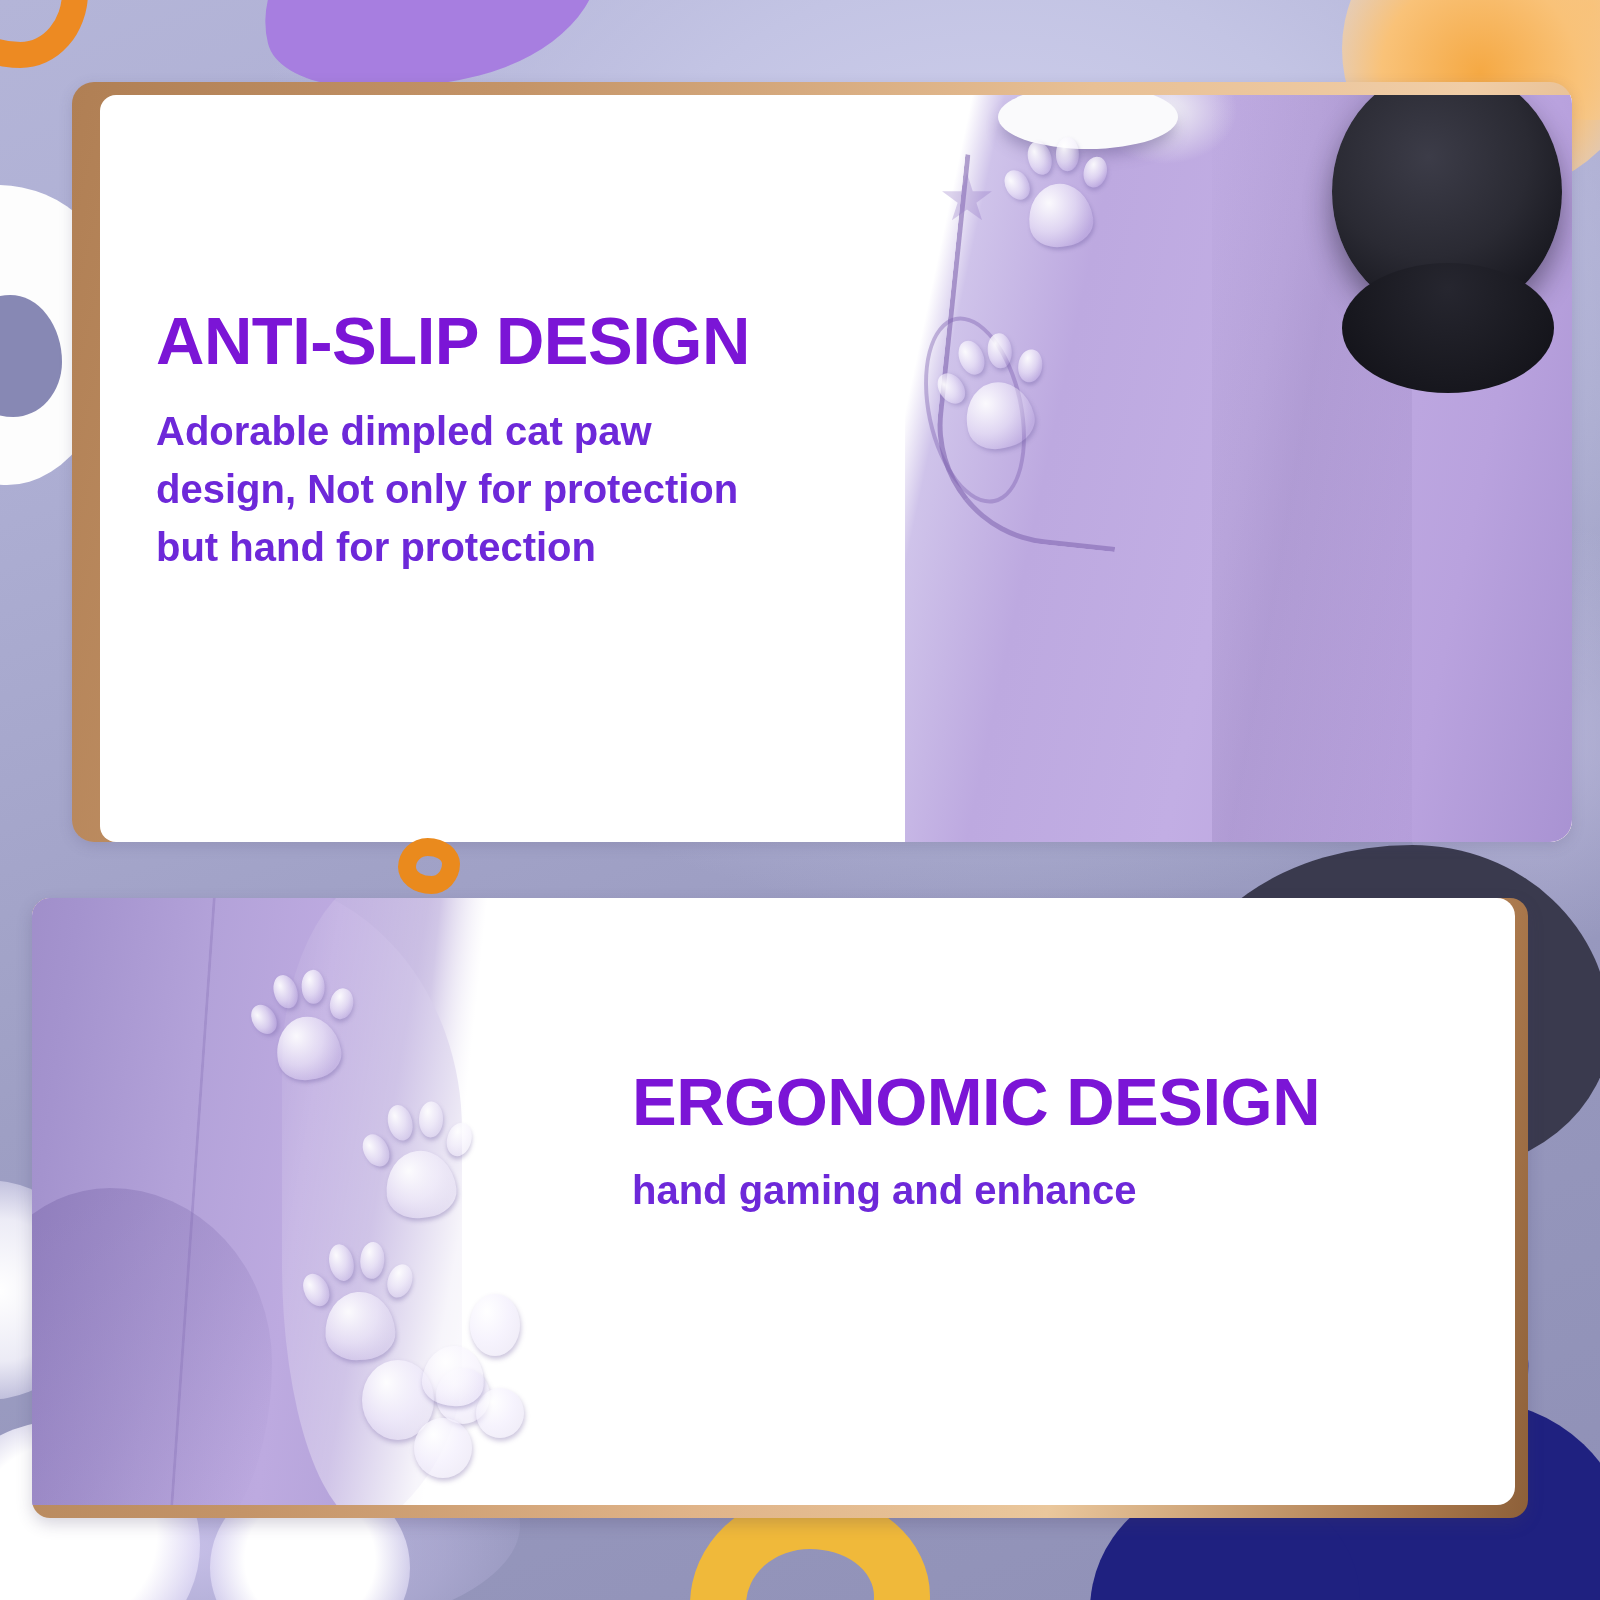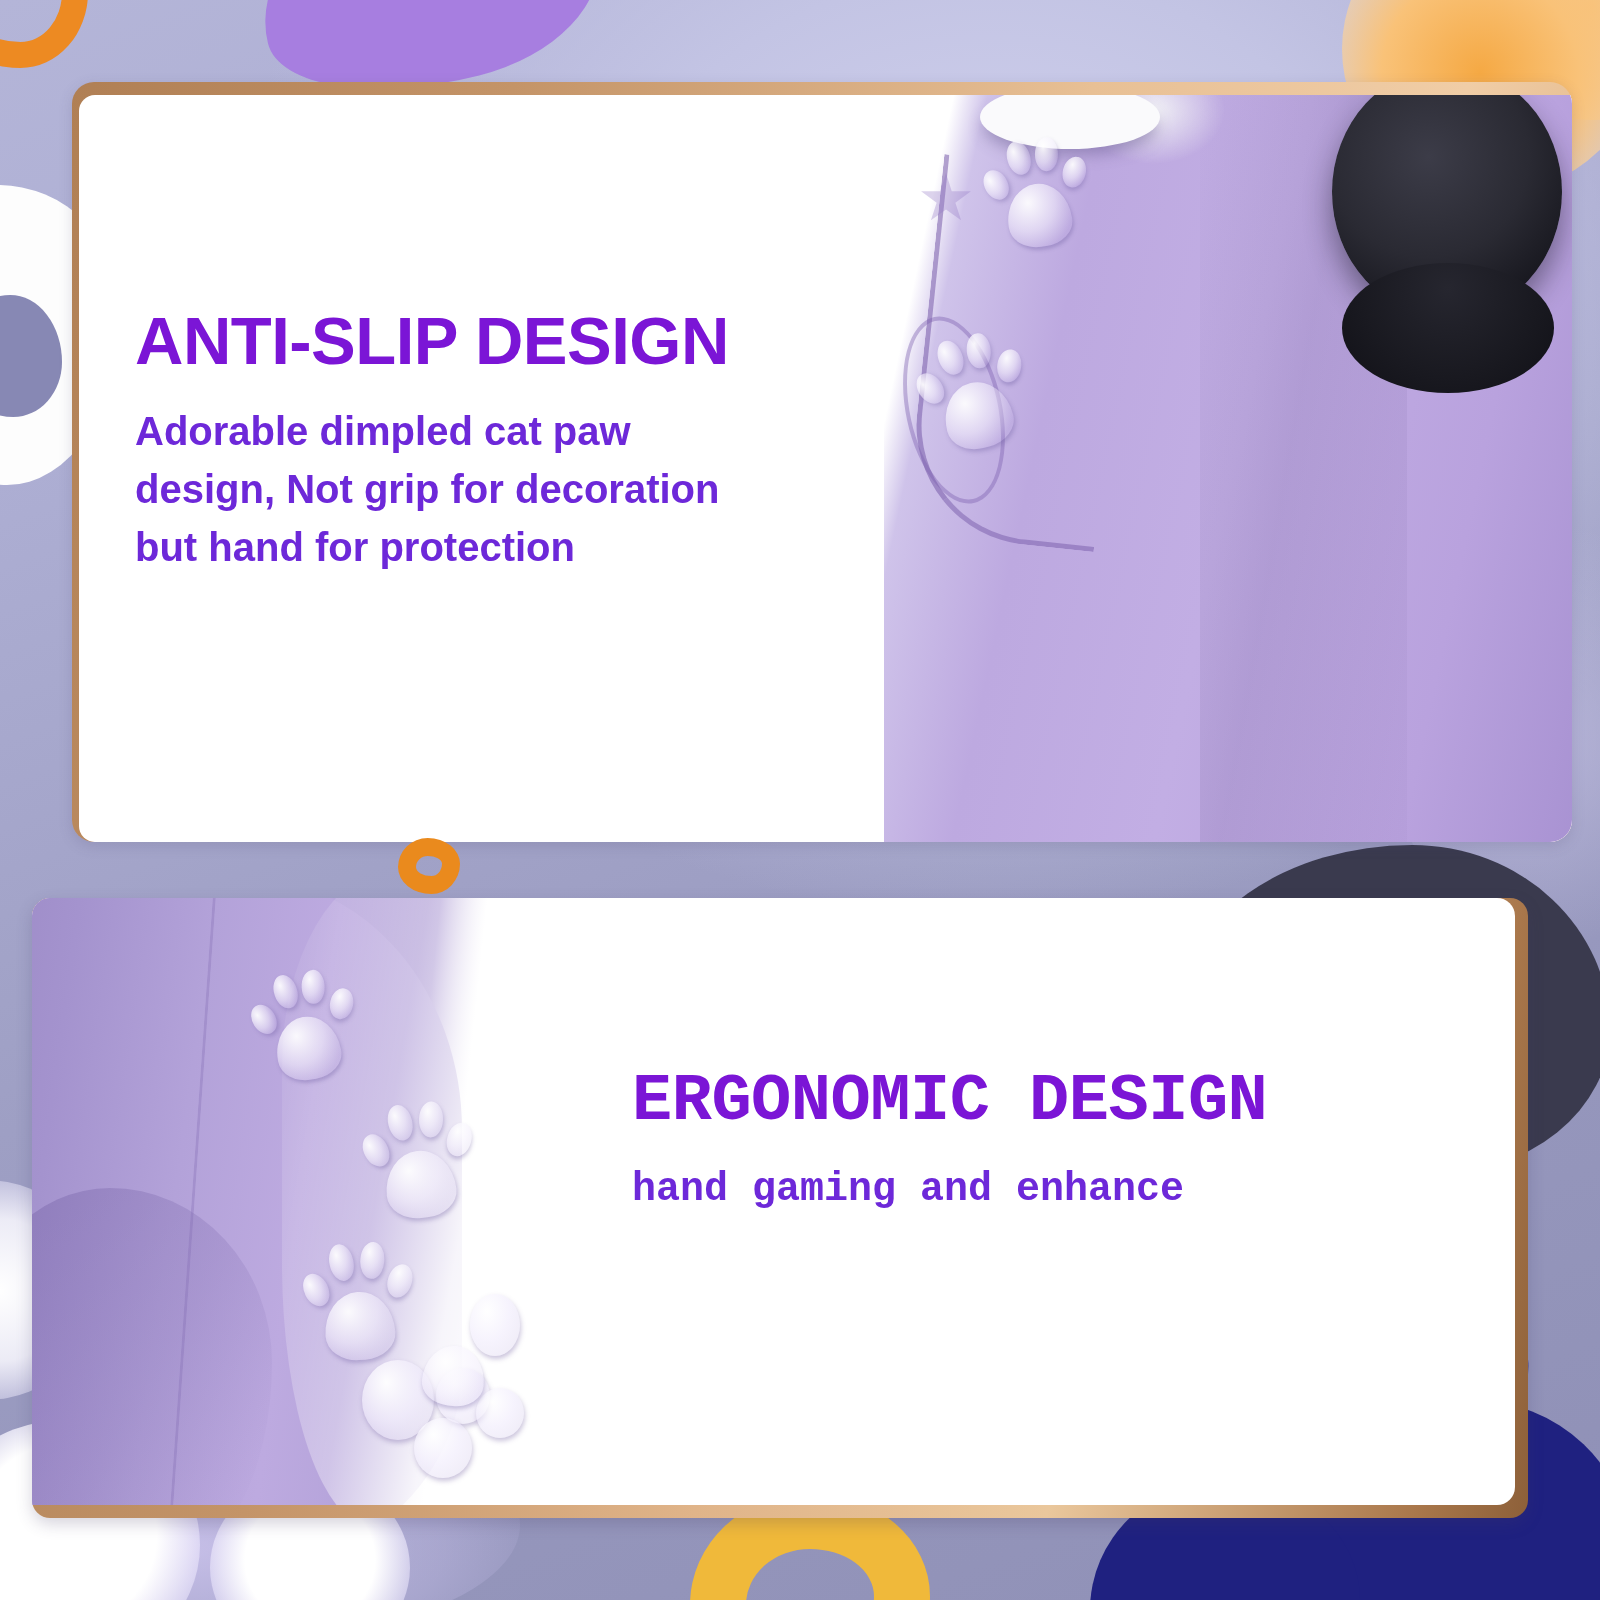--- a/index.html
+++ b/index.html
@@ -120,21 +120,21 @@
     position:absolute;
     overflow:hidden;
     display:flex;
   }
 
   
   #card-top {
     left:72px; top:82px; width:1500px; height:760px;
     border-radius:22px;
     background:linear-gradient(105deg,#b07f54 0%, #c49468 26%, #e8c095 60%, #f0cda6 82%, #dcae7e 100%);
-    padding:13px 0 0 7px;
+    padding:13px 0 0 28px;
     box-shadow:0 4px 14px rgba(80,70,110,0.18);
   }
   #card-top .card-inner {
     flex:1; position:relative; overflow:hidden;
     border-radius:16px 0 0 16px;
     background:#ffffff;
     display:flex;
   }
 
   .text-pane { position:relative; flex:0 0 auto; }
@@ -217,21 +217,20 @@
   .paw .t3 { left:54%; top:4%;  width:21%; height:30%; border-radius:50%; transform:rotate(8deg); }
   .paw .t4 { left:77%; top:24%; width:21%; height:28%; border-radius:50%; transform:rotate(22deg); }
 
   
   #card-bottom {
     left:32px; top:898px; width:1496px; height:620px;
     border-radius:18px;
     background:linear-gradient(100deg,#b5875c 0%, #c49468 20%, #e0b489 48%, #eac79c 70%, #a9774b 93%, #8d6039 100%);
     padding:0 13px 13px 0;
     box-shadow:0 6px 16px rgba(70,60,100,0.22);
-    font-family:Liberation Mono, monospace;
   }
   #card-bottom .card-inner {
     flex:1; position:relative; overflow:hidden;
     border-radius:18px 18px 18px 0;
     background:#ffffff;
     display:flex;
   }
   #card-bottom .photo { flex:0 0 520px; order:0; }
   #card-bottom .text-pane { flex:1; padding:170px 0 0 80px; }
   #h-bottom { font-size:67px; color:#7b15d6; margin-bottom:26px; }
@@ -300,21 +299,21 @@
   <div class="blob blob-whiteglow2"></div>
 </div>
 
 <div class="card" id="card-top">
   <div class="card-inner">
 
     <div class="text-pane">
       <div class="headline" id="h-top">ANTI-SLIP DESIGN</div>
       <div class="subtext">
         <div>Adorable dimpled cat paw</div>
-        <div>design, Not grip for decoration</div>
+        <div>design, Not only for protection</div>
         <div>but hand for protection</div>
       </div>
     </div>
 
     <div class="photo">
       <div class="ph-top-bg"></div>
       <div class="ph-top-shadowband"></div>
       <div class="ph-top-white-notch"></div>
       <div class="ph-tail"></div>
       <div class="ph-tail2"></div>

